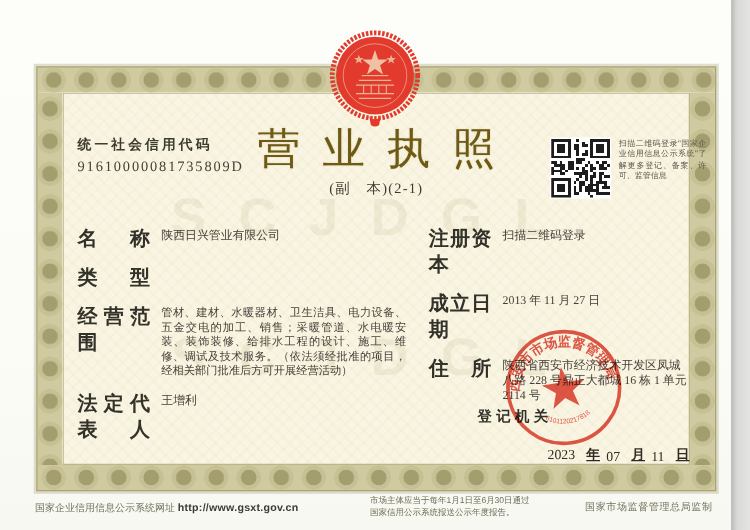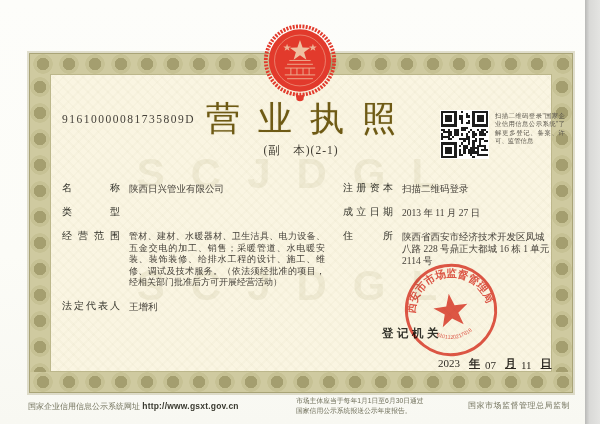--- a/index.html
+++ b/index.html
@@ -59,22 +59,22 @@
   .qr{width:47px;height:47px;background:#fff;padding:1px;}
   .qr svg{width:100%;height:100%;display:block;}
   .qr-caption{width:70px;margin-left:6px;margin-top:2px;
     font-family:"Liberation Sans","DejaVu Sans",sans-serif;
     font-size:6.4px;line-height:8.4px;color:#5a564c;text-align:justify;}
 
   .col{position:absolute;}
   .col-left{left:62px;top:181px;width:266px;}
   .col-right{left:343px;top:181px;width:214px;}
   .frow{display:flex;align-items:flex-start;margin-bottom:10px;min-height:14px;}
-  .flabel{font-family:"Liberation Sans","DejaVu Sans",sans-serif;font-weight:normal;
-    font-size:10px;color:#32322a;flex:0 0 auto;
+  .flabel{font-family:"Liberation Sans","DejaVu Sans",sans-serif;font-weight:bold;
+    font-size:16px;color:#32322a;flex:0 0 auto;
     text-align:justify;text-align-last:justify;}
   .col-left .flabel{width:58px;}
   .col-right .flabel{width:50px;}
   .fvalue{margin-left:9px;font-size:9.5px;color:#45413a;padding-top:2px;line-height:12px;}
   .fvalue.scope{width:196px;text-align:justify;line-height:11.6px;font-size:9px;}
   .fvalue.addr{width:150px;}
 
   .reg-label{position:absolute;left:382px;top:326px;
     font-family:"Liberation Sans","DejaVu Sans",sans-serif;font-weight:bold;
     font-size:11.5px;letter-spacing:3.5px;color:#32322a;}
@@ -126,20 +126,21 @@
           <path d="M54,58 v9"></path>
           <path d="M62,58 v9"></path>
         <path d="M30,67 h40"></path>
           <path d="M33,72 h34"></path>
       </g>
       <path d="M44,91 q6,6 12,0 l-1.6,9 q-4.4,3.4 -8.8,0 z" fill="#e23a2c"></path>
     </svg>
   </div>
 
   <div class="credit-code">
+    <div class="credit-label">统一社会信用代码</div>
     <div class="credit-num">91610000081735809D</div>
   </div>
 
   <div class="title">营业执照</div>
   <div class="subtitle">(副　本)(2-1)</div>
 
   <div class="qr-block">
     <div class="qr">
       <svg viewBox="0 0 21 21" shape-rendering="crispEdges">
         <path id="qr-path" fill="#1d1d1d" fill-rule="evenodd" d="M9 0h1v1h-1v-1zM11 1h1v1h-1v-1zM8 2h1v1h-1v-1zM9 2h1v1h-1v-1zM11 2h1v1h-1v-1zM12 2h1v1h-1v-1zM8 3h1v1h-1v-1zM9 3h1v1h-1v-1zM9 4h1v1h-1v-1zM12 4h1v1h-1v-1zM9 5h1v1h-1v-1zM11 5h1v1h-1v-1zM12 5h1v1h-1v-1zM9 7h1v1h-1v-1zM10 7h1v1h-1v-1zM11 7h1v1h-1v-1zM0 8h1v1h-1v-1zM1 8h1v1h-1v-1zM3 8h1v1h-1v-1zM6 8h1v1h-1v-1zM7 8h1v1h-1v-1zM9 8h1v1h-1v-1zM10 8h1v1h-1v-1zM13 8h1v1h-1v-1zM16 8h1v1h-1v-1zM18 8h1v1h-1v-1zM19 8h1v1h-1v-1zM1 9h1v1h-1v-1zM2 9h1v1h-1v-1zM3 9h1v1h-1v-1zM4 9h1v1h-1v-1zM6 9h1v1h-1v-1zM7 9h1v1h-1v-1zM12 9h1v1h-1v-1zM14 9h1v1h-1v-1zM17 9h1v1h-1v-1zM18 9h1v1h-1v-1zM20 9h1v1h-1v-1zM0 10h1v1h-1v-1zM3 10h1v1h-1v-1zM4 10h1v1h-1v-1zM6 10h1v1h-1v-1zM7 10h1v1h-1v-1zM9 10h1v1h-1v-1zM11 10h1v1h-1v-1zM14 10h1v1h-1v-1zM15 10h1v1h-1v-1zM17 10h1v1h-1v-1zM18 10h1v1h-1v-1zM19 10h1v1h-1v-1zM0 11h1v1h-1v-1zM1 11h1v1h-1v-1zM2 11h1v1h-1v-1zM3 11h1v1h-1v-1zM5 11h1v1h-1v-1zM11 11h1v1h-1v-1zM12 11h1v1h-1v-1zM14 11h1v1h-1v-1zM0 12h1v1h-1v-1zM3 12h1v1h-1v-1zM4 12h1v1h-1v-1zM8 12h1v1h-1v-1zM9 12h1v1h-1v-1zM10 12h1v1h-1v-1zM11 12h1v1h-1v-1zM12 12h1v1h-1v-1zM15 12h1v1h-1v-1zM17 12h1v1h-1v-1zM18 12h1v1h-1v-1zM10 13h1v1h-1v-1zM12 13h1v1h-1v-1zM14 13h1v1h-1v-1zM15 13h1v1h-1v-1zM17 13h1v1h-1v-1zM19 13h1v1h-1v-1zM20 13h1v1h-1v-1zM9 14h1v1h-1v-1zM12 14h1v1h-1v-1zM14 14h1v1h-1v-1zM17 14h1v1h-1v-1zM8 15h1v1h-1v-1zM10 15h1v1h-1v-1zM11 15h1v1h-1v-1zM14 15h1v1h-1v-1zM16 15h1v1h-1v-1zM17 15h1v1h-1v-1zM18 15h1v1h-1v-1zM19 15h1v1h-1v-1zM10 16h1v1h-1v-1zM11 16h1v1h-1v-1zM13 16h1v1h-1v-1zM14 16h1v1h-1v-1zM15 16h1v1h-1v-1zM16 16h1v1h-1v-1zM19 16h1v1h-1v-1zM8 17h1v1h-1v-1zM10 17h1v1h-1v-1zM12 17h1v1h-1v-1zM13 17h1v1h-1v-1zM14 17h1v1h-1v-1zM16 17h1v1h-1v-1zM18 17h1v1h-1v-1zM19 17h1v1h-1v-1zM20 17h1v1h-1v-1zM8 18h1v1h-1v-1zM10 18h1v1h-1v-1zM12 18h1v1h-1v-1zM13 18h1v1h-1v-1zM14 18h1v1h-1v-1zM15 18h1v1h-1v-1zM16 18h1v1h-1v-1zM8 19h1v1h-1v-1zM9 19h1v1h-1v-1zM13 19h1v1h-1v-1zM16 19h1v1h-1v-1zM17 19h1v1h-1v-1zM18 19h1v1h-1v-1zM19 19h1v1h-1v-1zM20 19h1v1h-1v-1zM14 20h1v1h-1v-1zM0 0h7v7h-7z M1 1v5h5v-5z M2 2h3v3h-3zM14 0h7v7h-7z M15 1v5h5v-5z M16 2h3v3h-3zM0 14h7v7h-7z M1 15v5h5v-5z M2 16h3v3h-3z"></path>

